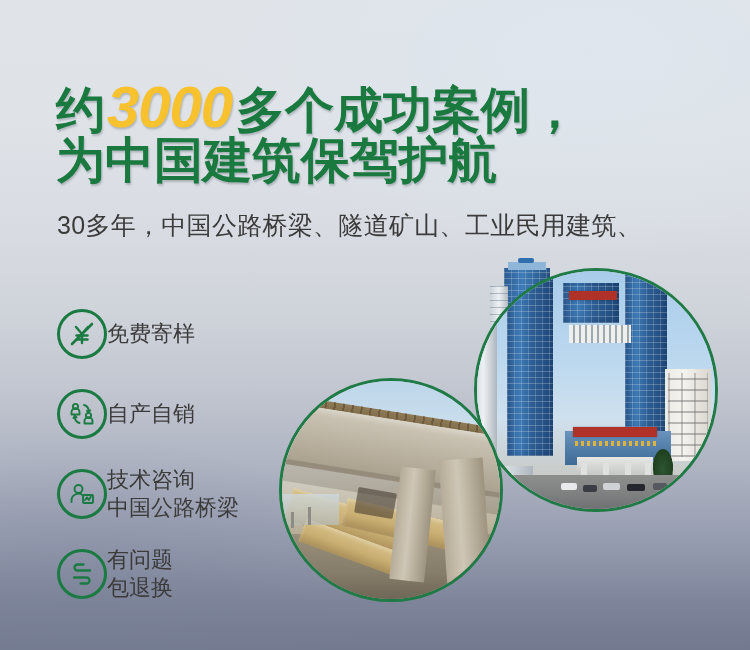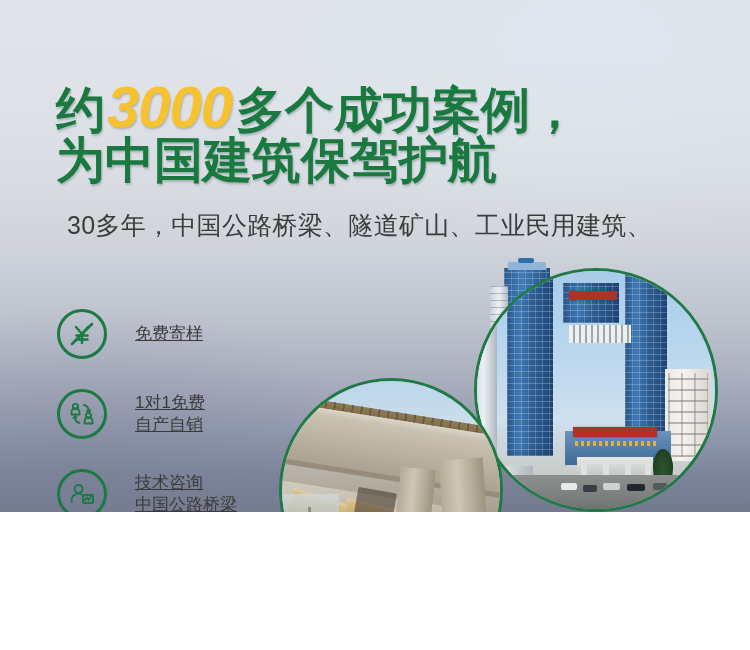--- a/index.html
+++ b/index.html
@@ -9,21 +9,21 @@
   body {
     width: 750px;
     height: 650px;
     font-family: "Liberation Sans", "DejaVu Sans", sans-serif;
     overflow: hidden;
   }
 
   .banner {
     position: relative;
     width: 750px;
-    height: 512px;
+    height: 650px;
     overflow: hidden;
     background: linear-gradient(180deg,
         #e0e4e9 0%,
         #dfe3e8 18%,
         #d9dde3 34%,
         #cfd3da 48%,
         #c2c6d0 60%,
         #aeb3c2 72%,
         #949aae 84%,
         #7d8499 93%,
@@ -77,21 +77,20 @@
   
   .subtitle {
     position: absolute;
     left: 57px;
     top: 207px;
     width: 680px;
     color: #3b3b3b;
     font-size: 25px;
     line-height: 1.48;
     letter-spacing: 0.3px;
-    margin-left: 10px;
   }
   .subtitle-row { white-space: nowrap; }
 
   
   .features {
     position: absolute;
     left: 57px;
     top: 294px;
     width: 300px;
     z-index: 6;
@@ -109,25 +108,24 @@
     border: 3px solid #1a7a42;
     border-radius: 50%;
     box-sizing: border-box;
     display: flex;
     align-items: center;
     justify-content: center;
     background: transparent;
   }
   .feature-icon svg { display: block; }
   .feature-text {
-    margin-left: 28px;
+    margin-left: 0;
     color: #3b3b3b;
-    font-size: 17px;
+    font-size: 22px;
     line-height: 1.28;
-    text-decoration: underline;
   }
   .feature-text .ftl { display: block; white-space: nowrap; }
 
   
   .photo {
     position: absolute;
     border-radius: 50%;
     overflow: hidden;
     border: 3px solid #1f7a45;
     box-sizing: border-box;
@@ -395,21 +393,20 @@
           <path d="M5.5 16.5 v-2.2 a4 4 0 0 1 8 0 v2.2 z"></path>
           <circle cx="22.5" cy="17.5" r="2.6"></circle>
           <path d="M18.5 25.5 v-2.2 a4 4 0 0 1 8 0 v2.2 z"></path>
           <path d="M18 7 q5 1.5 4.5 6.5"></path>
           <path d="M21 12.8 l1.6 1.6 1.6 -2.2"></path>
           <path d="M13.5 25 q-5 -1.5 -4.5 -6.5"></path>
           <path d="M10.6 19.4 l-1.6 -1.6 -1.6 2.2"></path>
         </svg>
       </div>
       <div class="feature-text">
-        <span class="ftl">1对1免费</span>
         <span class="ftl">自产自销</span>
       </div>
     </div>
 
     <div class="feature">
       <div class="feature-icon">
         <svg width="32" height="32" viewBox="0 0 32 32" fill="none" stroke="#1a7a42" stroke-width="1.9" stroke-linecap="round" stroke-linejoin="round">
           <circle cx="12.5" cy="11" r="4"></circle>
           <path d="M5.5 24 v-1.6 a7 7 0 0 1 12 -4.6"></path>
           <rect x="17" y="17" width="10" height="8" rx="1"></rect>
@@ -422,17 +419,21 @@
       </div>
     </div>
 
     <div class="feature">
       <div class="feature-icon">
         <svg width="32" height="32" viewBox="0 0 32 32" fill="none" stroke="#1a7a42" stroke-width="2.3" stroke-linecap="round" stroke-linejoin="round">
           <path d="M24 12.5 H11.5 a3 3 0 0 1 0 -6 h6"></path>
           <path d="M8 19.5 H20.5 a3 3 0 0 1 0 6 h-6"></path>
         </svg>
       </div>
+      <div class="feature-text">
+        <span class="ftl">有问题</span>
+        <span class="ftl">包退换</span>
+      </div>
     </div>
 
   </div>
 
 </div>
 
 </body></html>

